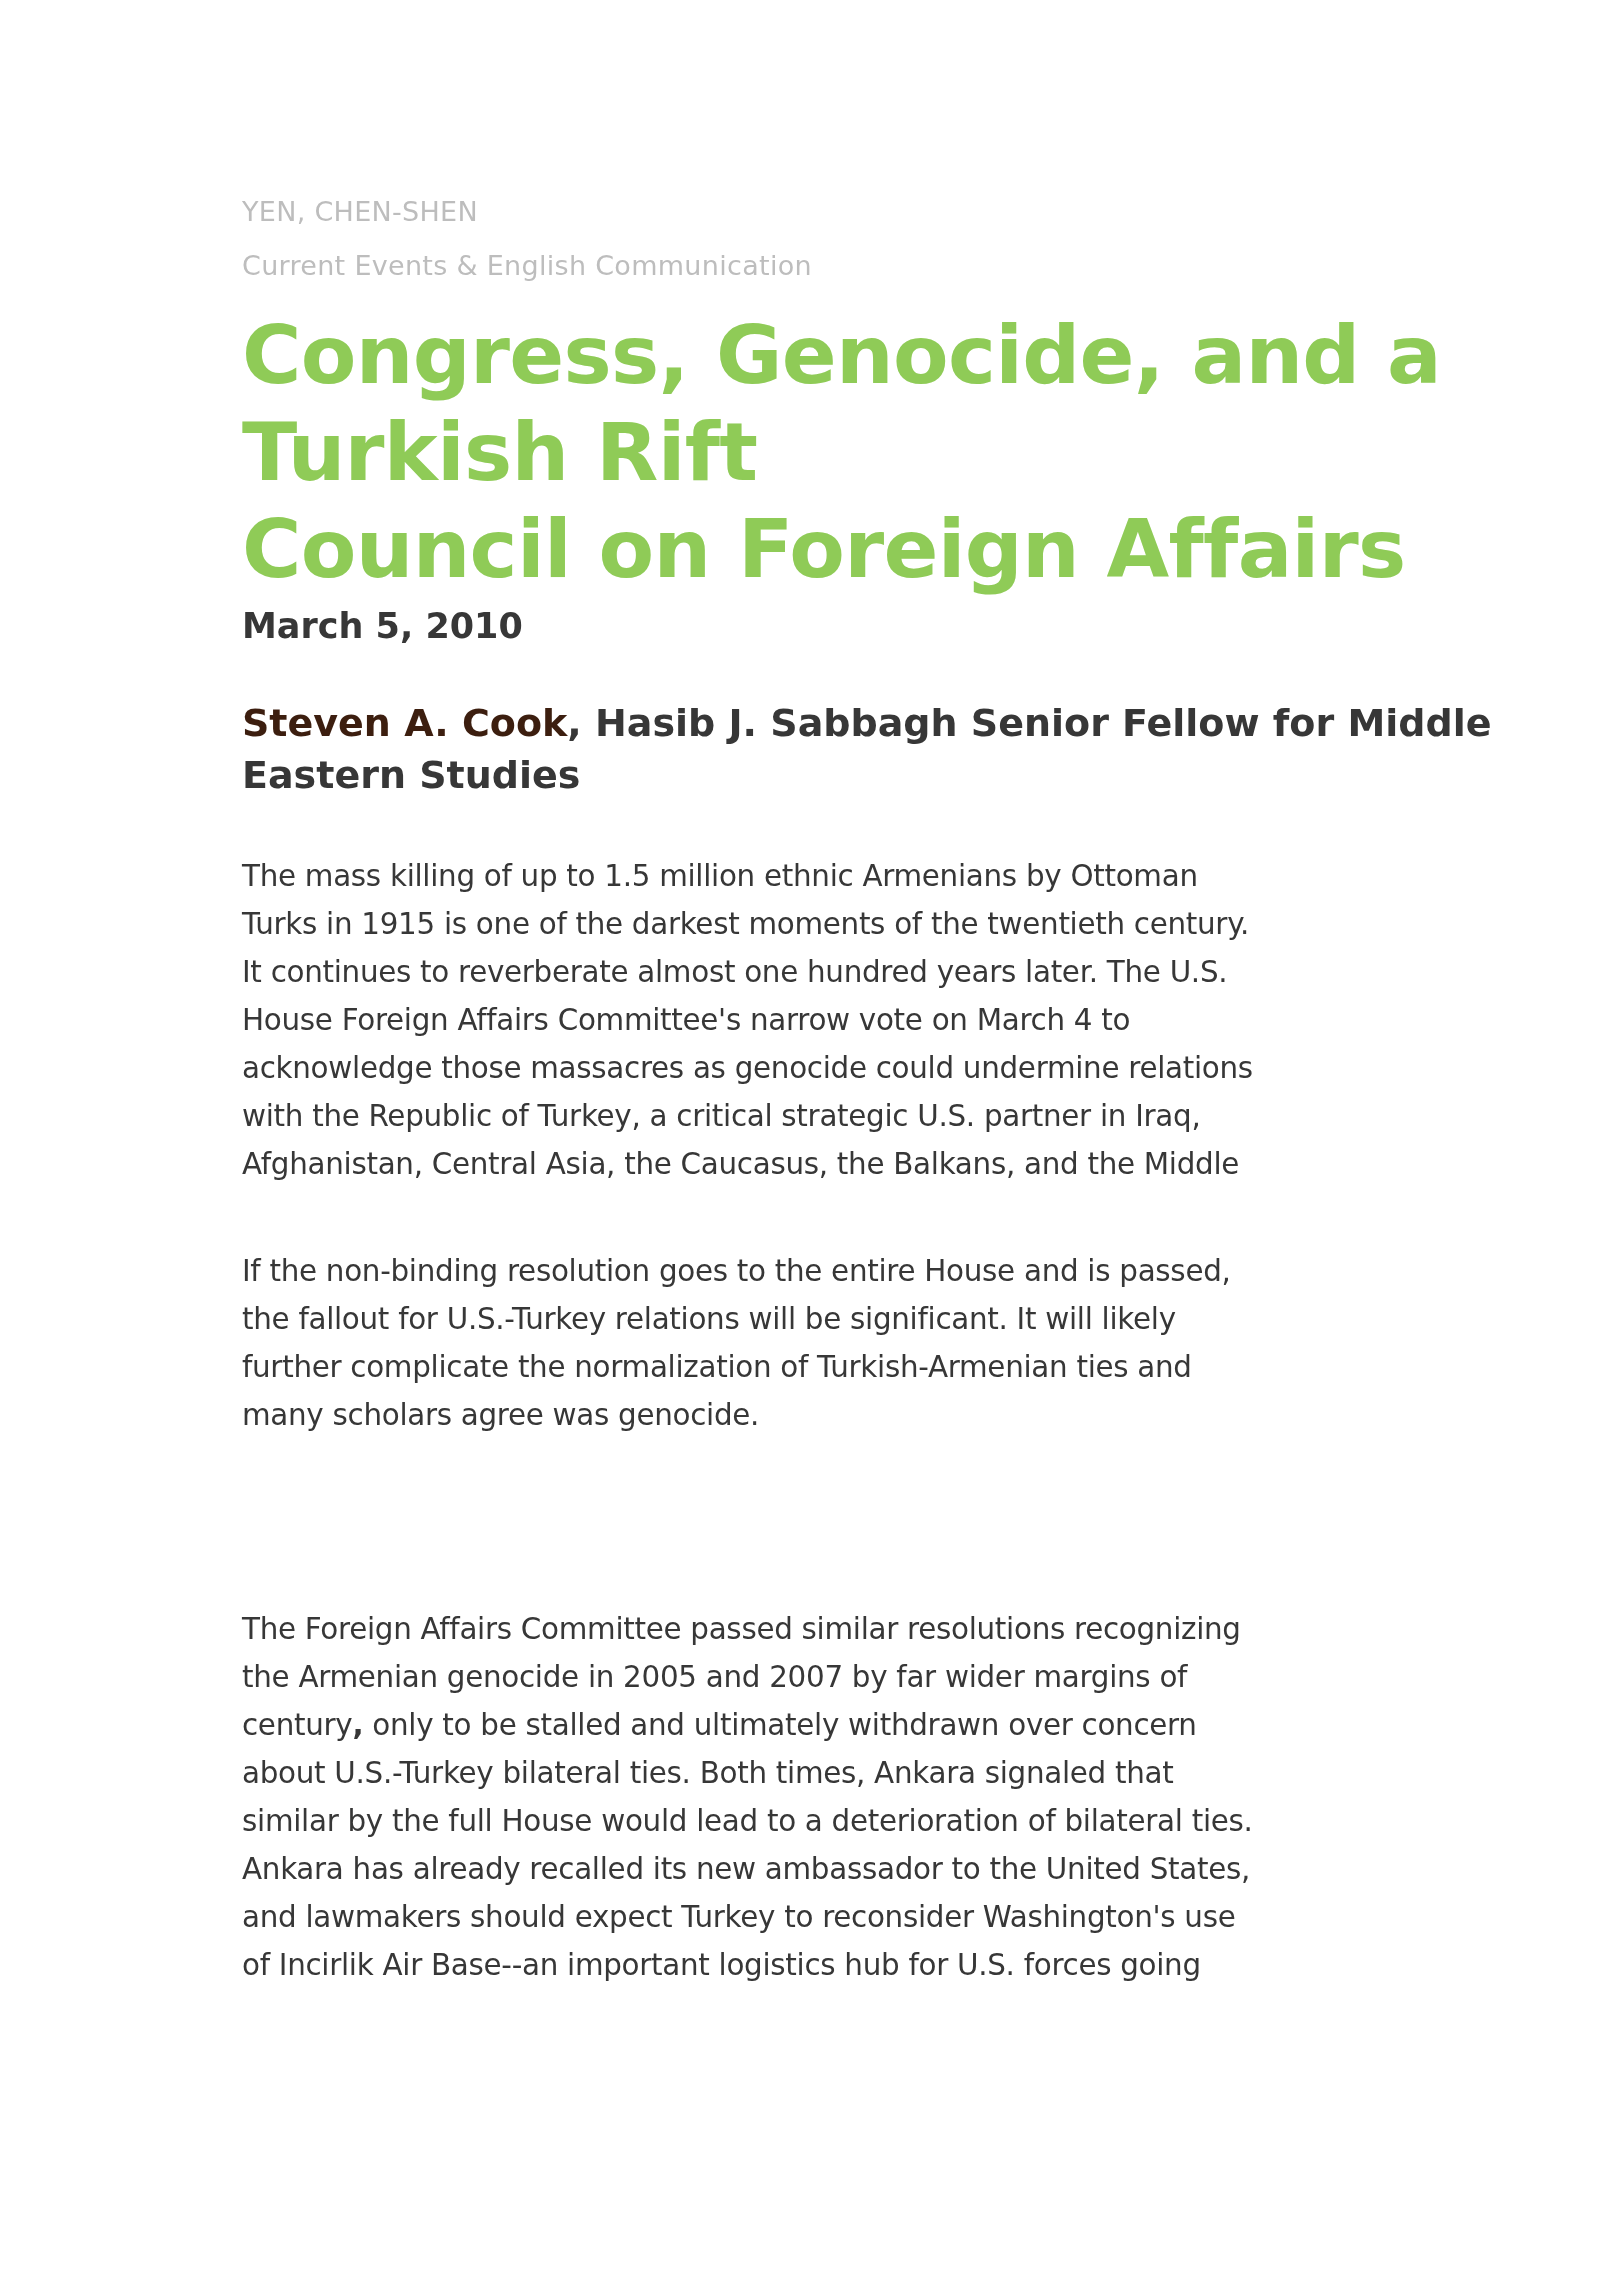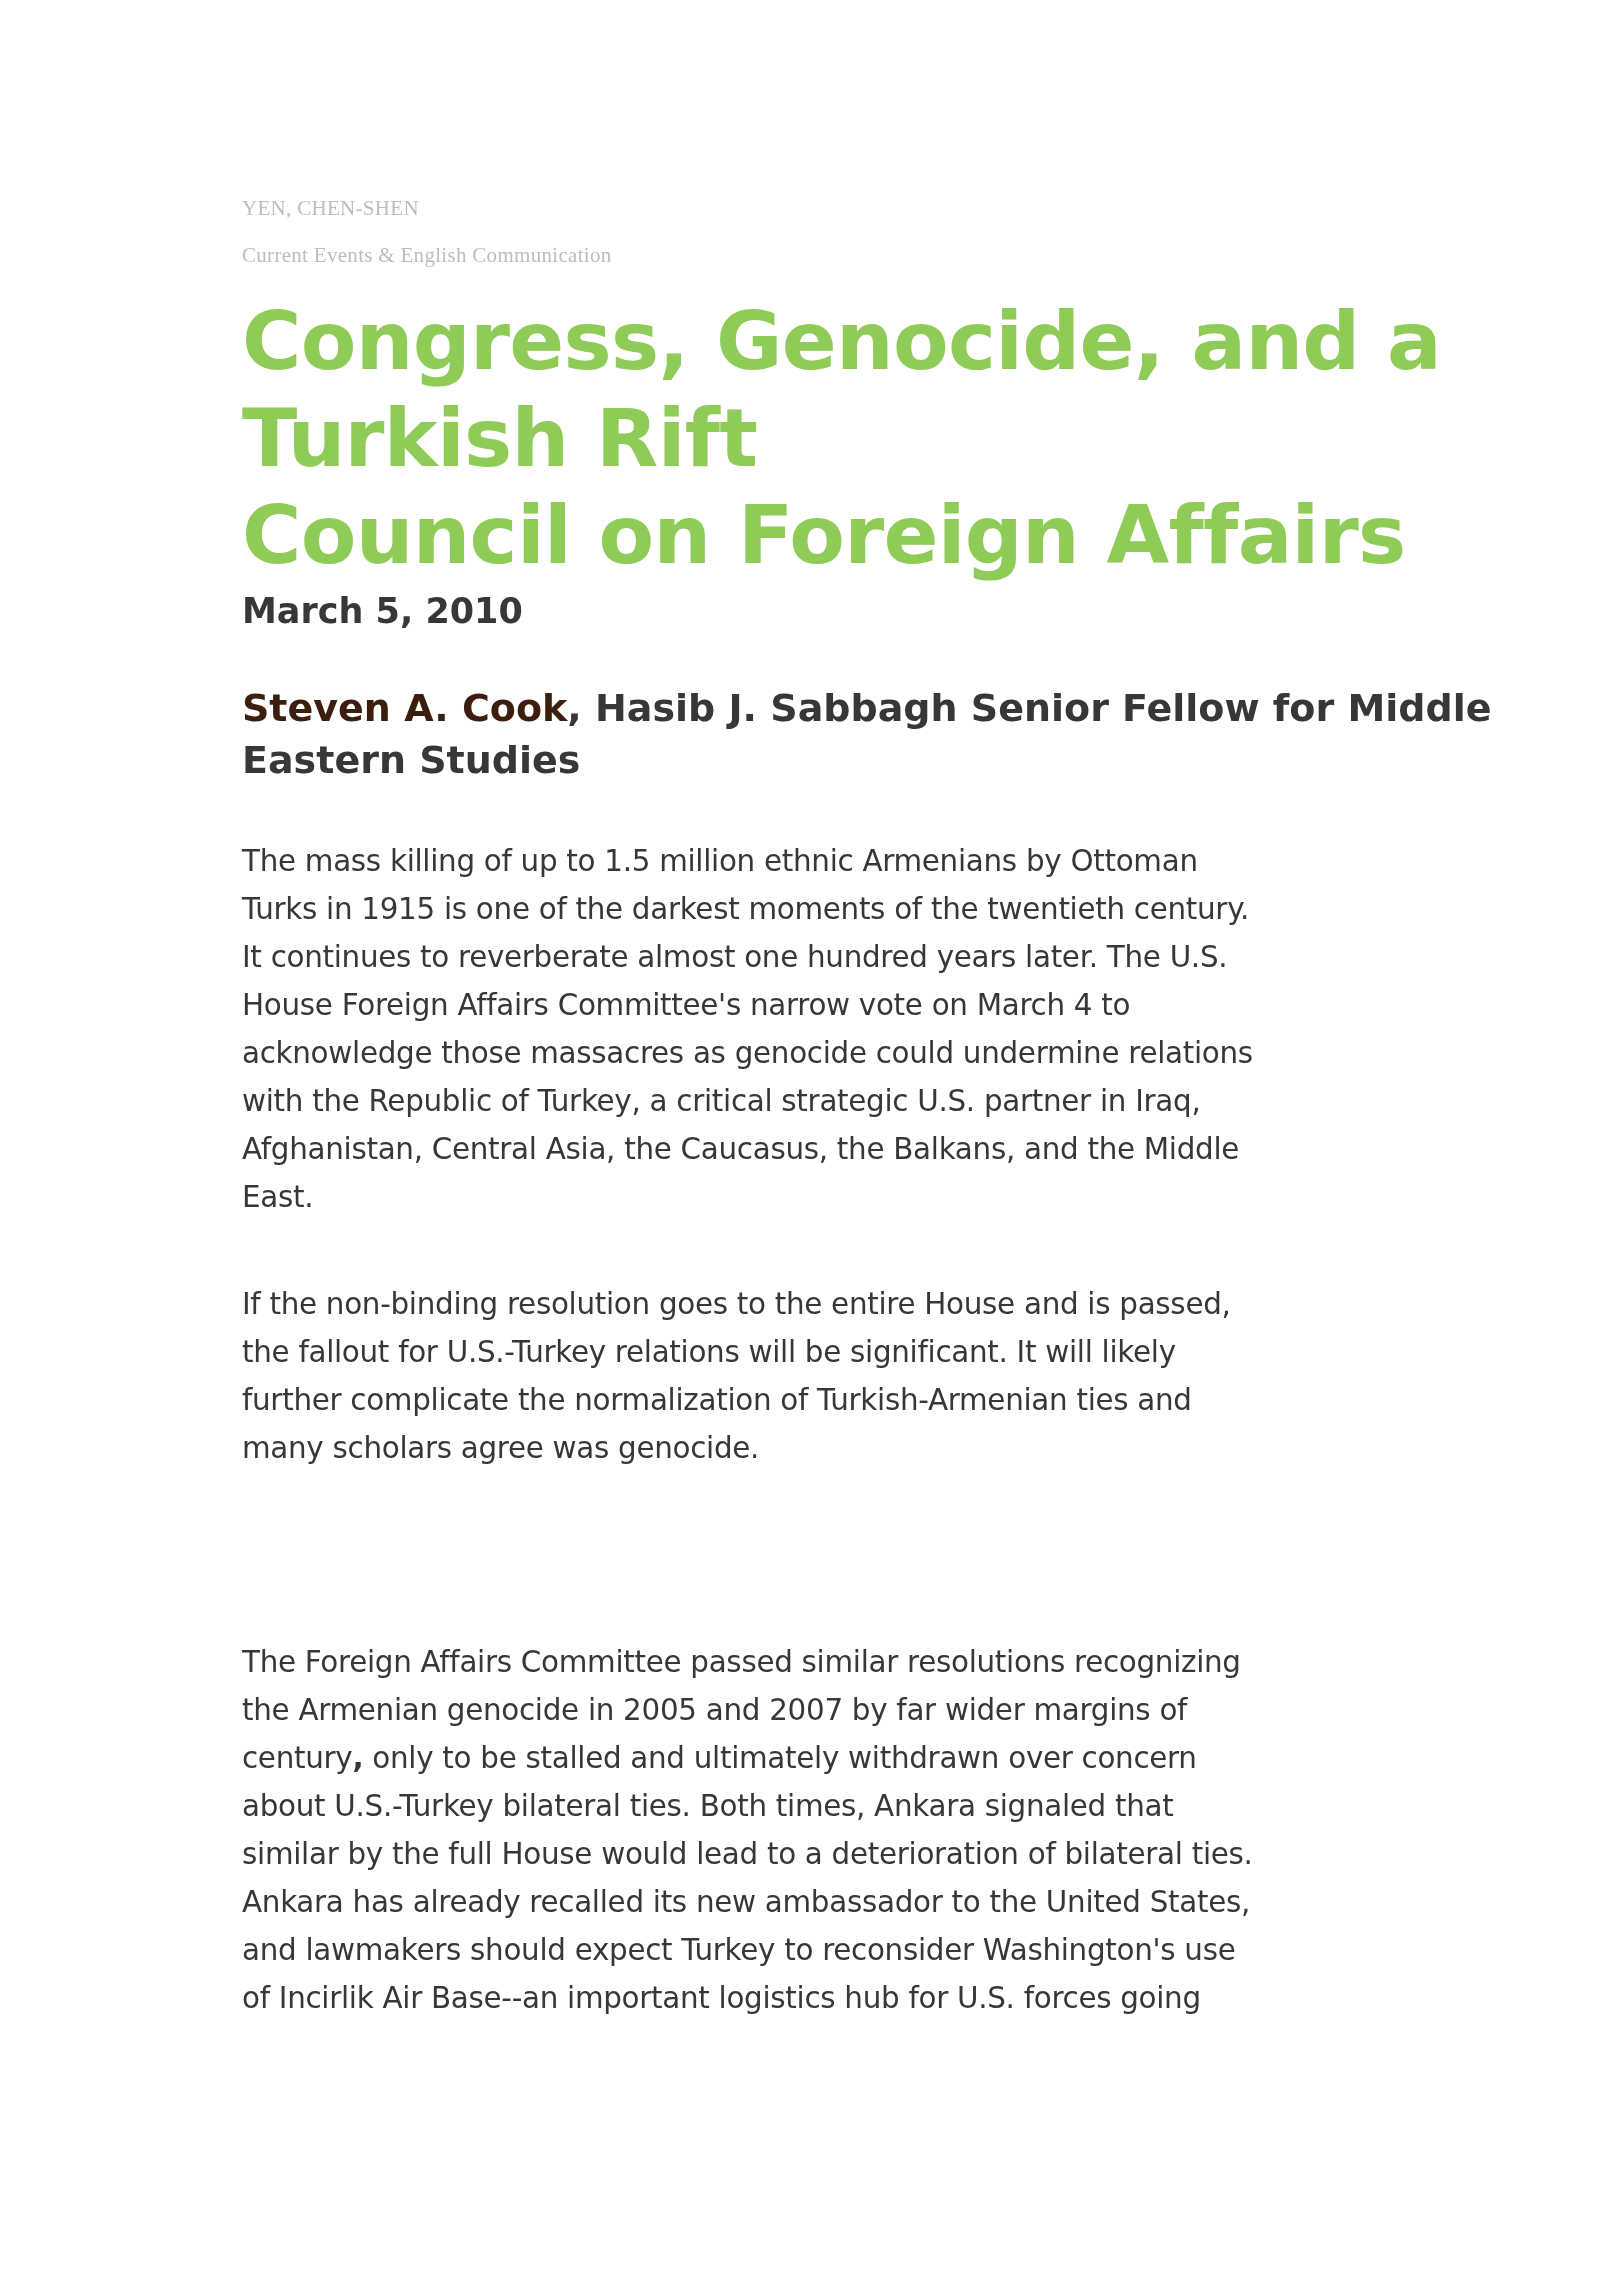--- a/index.html
+++ b/index.html
@@ -9,24 +9,23 @@
     background:#ffffff;
     font-family:"DejaVu Sans","Liberation Sans",sans-serif;
     overflow:hidden;
   }
   .content{
     padding:196px 222px 0 242px;
     width:1159px;
   }
   .hdr{
     color:var(--header-gray,#bdbdbd);
-    font-size:21px;
+    font-size:27px;
     line-height:1.2;
     letter-spacing:0.3px;
-    font-family:Liberation Serif, serif;
   }
   .hdr-name{margin-bottom:21.6px;}
   .hdr-course{margin-bottom:25px;}
   .title{
     margin:0;
     color:var(--title-green,#8fcb57);
     font-size:81px;
     font-weight:bold;
     letter-spacing:-0.7px;
   }
@@ -80,21 +79,20 @@
 
     <div class="body-text">
         <div class="para">
           <div class="p-line"><span>The mass killing of up to 1.5 million ethnic Armenians by Ottoman</span></div>
           <div class="p-line"><span>Turks in 1915 is one of the darkest moments of the twentieth century.</span></div>
           <div class="p-line"><span>It continues to reverberate almost one hundred years later. The U.S.</span></div>
           <div class="p-line"><span>House Foreign Affairs Committee's narrow vote on March 4 to</span></div>
           <div class="p-line"><span>acknowledge those massacres as genocide could undermine relations</span></div>
           <div class="p-line"><span>with the Republic of Turkey, a critical strategic U.S. partner in Iraq,</span></div>
           <div class="p-line"><span>Afghanistan, Central Asia, the Caucasus, the Balkans, and the Middle</span></div>
-          <div class="p-line"><span>East.</span></div>
         </div>
         <div class="para">
           <div class="p-line"><span>If the non-binding resolution goes to the entire House and is passed,</span></div>
           <div class="p-line"><span>the fallout for U.S.-Turkey relations will be significant. It will likely</span></div>
           <div class="p-line"><span>further complicate the normalization of Turkish-Armenian ties and</span></div>
           <div class="p-line"><span>many scholars agree was genocide.</span></div>
         </div>
         <div class="para">
           <div class="p-line">&nbsp;</div>
         </div>

